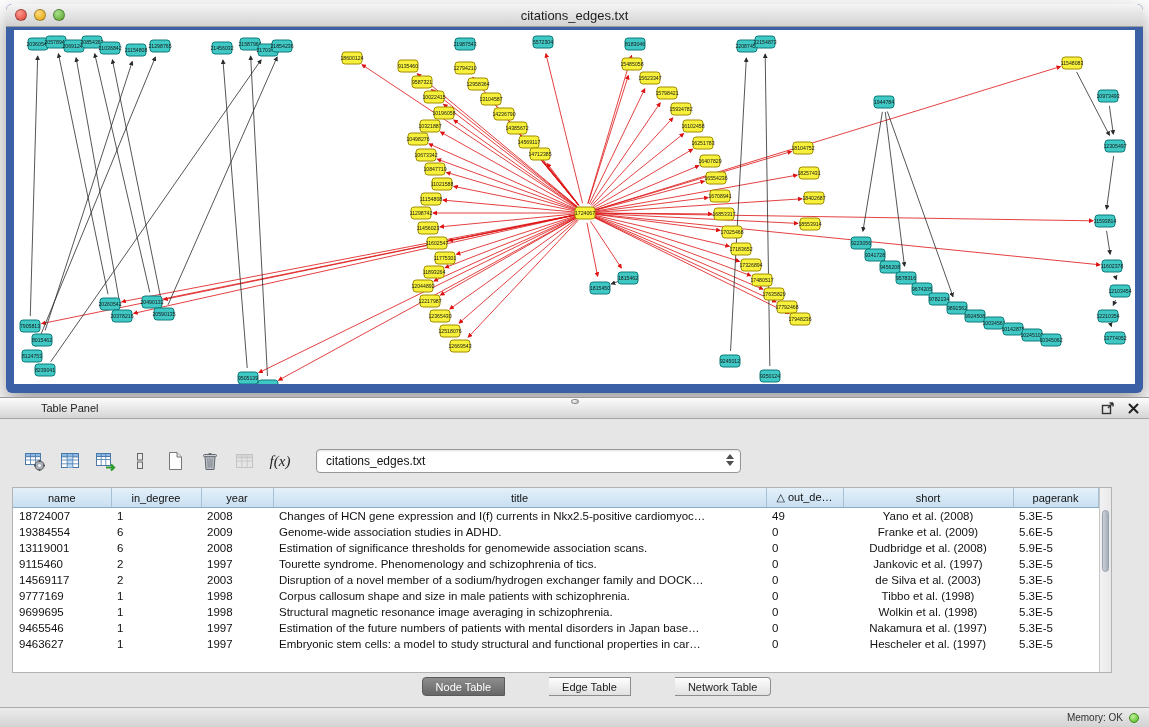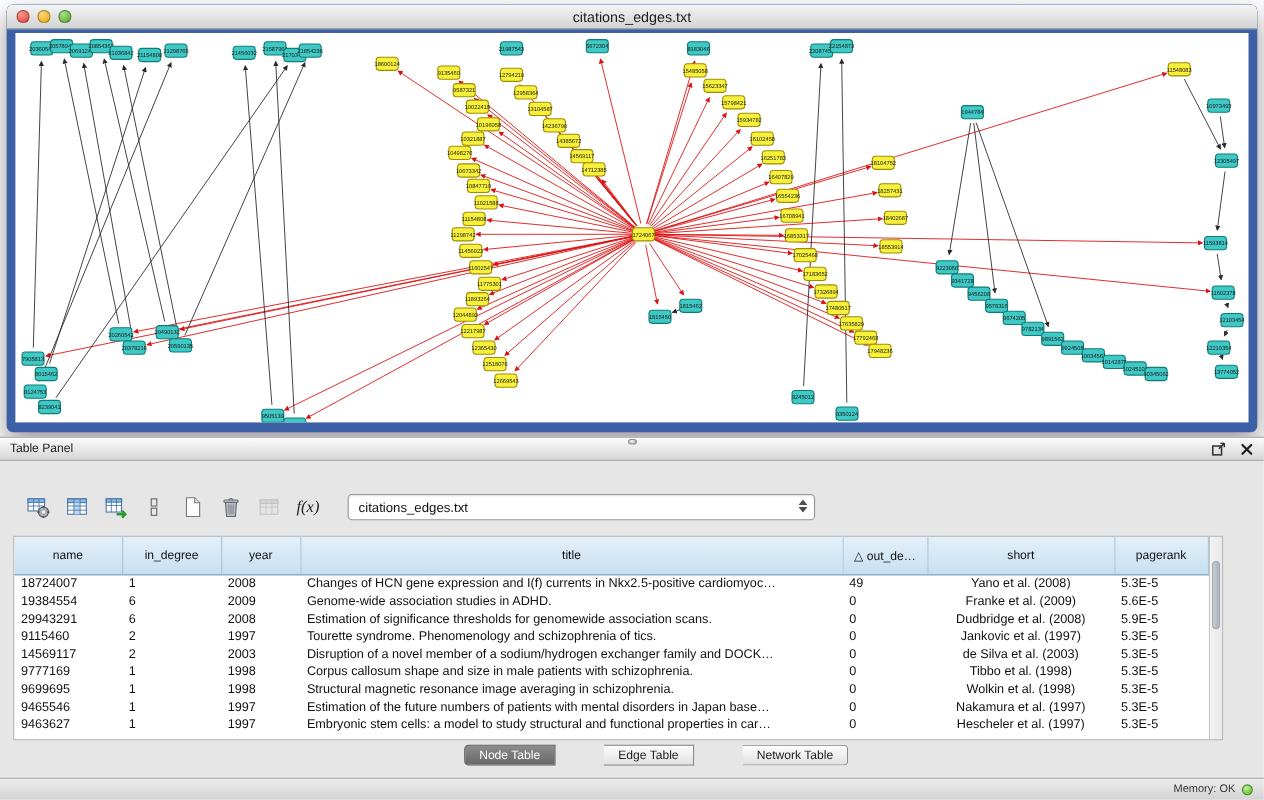--- a/index.html
+++ b/index.html
@@ -19,21 +19,21 @@
   .light.min{background:radial-gradient(circle at 35% 30%,#ffd97a,#dfa50c);}
   .light.zoom{background:radial-gradient(circle at 35% 30%,#a8e08b,#58a428);}
   .canvas-frame{position:absolute;left:8px;right:8px;top:26px;bottom:9px;background:#ffffff;overflow:hidden;}
   .canvas-frame svg{width:100%;height:100%;display:block;}
 
   
   .table-panel{position:absolute;left:0;top:397px;width:1149px;height:310px;background:#e6e6e6;
     border-top:1px solid #989898;}
   .panel-header{height:20px;background:linear-gradient(#fcfcfc,#d5d5d5);border-bottom:1px solid #a8a8a8;
     display:flex;align-items:center;padding:0 9px;position:relative;}
-  .panel-title{font-size:11px;color:#222;}
+  .panel-title{font-size:11px;color:#222;margin-left:32px;}
   .splitter-dot{position:absolute;left:50%;top:1px;margin-left:-4px;width:8px;height:5px;border-radius:3px;
     background:radial-gradient(circle at 40% 35%,#fdfdfd,#9f9f9f);border:1px solid #8b8b8b;box-sizing:border-box;}
   .header-actions{margin-left:auto;display:flex;gap:12px;align-items:center;}
   .panel-hdr-btn{width:14px;height:14px;display:flex;align-items:center;justify-content:center;
     background:transparent;border:none;padding:0;color:#333;font-size:12px;line-height:1;cursor:default;}
 
   .toolbar{position:absolute;left:20px;top:46px;height:34px;display:flex;align-items:center;gap:5px;}
   .tool-btn{width:30px;height:30px;display:flex;align-items:center;justify-content:center;
     border:none;background:transparent;border-radius:4px;padding:0;}
   .tool-btn.disabled{opacity:.45;}
@@ -43,21 +43,21 @@
     box-shadow:inset 0 1px 2px rgba(0,0,0,.12);}
   .combo-arrows{position:absolute;right:6px;top:4px;display:flex;flex-direction:column;gap:2px;}
   .tri-up{width:0;height:0;border-left:4px solid transparent;border-right:4px solid transparent;
     border-bottom:5px solid #4f4f4f;}
   .tri-down{width:0;height:0;border-left:4px solid transparent;border-right:4px solid transparent;
     border-top:5px solid #4f4f4f;}
 
   .table-area{position:absolute;left:12px;top:89px;width:1100px;height:186px;background:#fff;
     border:1px solid #b2b2b2;box-sizing:border-box;display:flex;overflow:hidden;}
   table.data-table{table-layout:fixed;border-collapse:collapse;width:1085px;align-self:flex-start;}
-  .data-table thead th{height:34px;background:linear-gradient(#e3f0fa,#c8dff1);
+  .data-table thead th{height:19px;background:linear-gradient(#e3f0fa,#c8dff1);
     border-right:1px solid #a6c1d6;border-bottom:1px solid #8cadc6;font-weight:normal;font-size:11px;
     color:#111;overflow:hidden;white-space:nowrap;text-align:center;padding:0 4px;}
   .data-table tbody td{height:16px;padding:0 6px;font-size:11.5px;color:#111;white-space:nowrap;
     overflow:hidden;text-overflow:ellipsis;}
   .data-table td.c5{text-align:center;}
   .vscroll{width:15px;background:linear-gradient(90deg,#f2f2f2,#e9e9e9);border-left:1px solid #c6c6c6;
     position:relative;margin-left:0;height:100%;}
   .vthumb{position:absolute;left:2px;right:2px;top:22px;height:62px;border-radius:6px;
     background:linear-gradient(90deg,#ccd1d9,#a7aeb9);border:1px solid #98a0ac;box-sizing:border-box;}
 
@@ -723,21 +723,21 @@
             <tr>
               <td class="c0">19384554</td>
               <td class="c1">6</td>
               <td class="c2">2009</td>
               <td class="c3">Genome-wide association studies in ADHD.</td>
               <td class="c4">0</td>
               <td class="c5">Franke et al. (2009)</td>
               <td class="c6">5.6E-5</td>
             </tr>
             <tr>
-              <td class="c0">29943291</td>
+              <td class="c0">13119001</td>
               <td class="c1">6</td>
               <td class="c2">2008</td>
               <td class="c3">Estimation of significance thresholds for genomewide association scans.</td>
               <td class="c4">0</td>
               <td class="c5">Dudbridge et al. (2008)</td>
               <td class="c6">5.9E-5</td>
             </tr>
             <tr>
               <td class="c0">9115460</td>
               <td class="c1">2</td>

